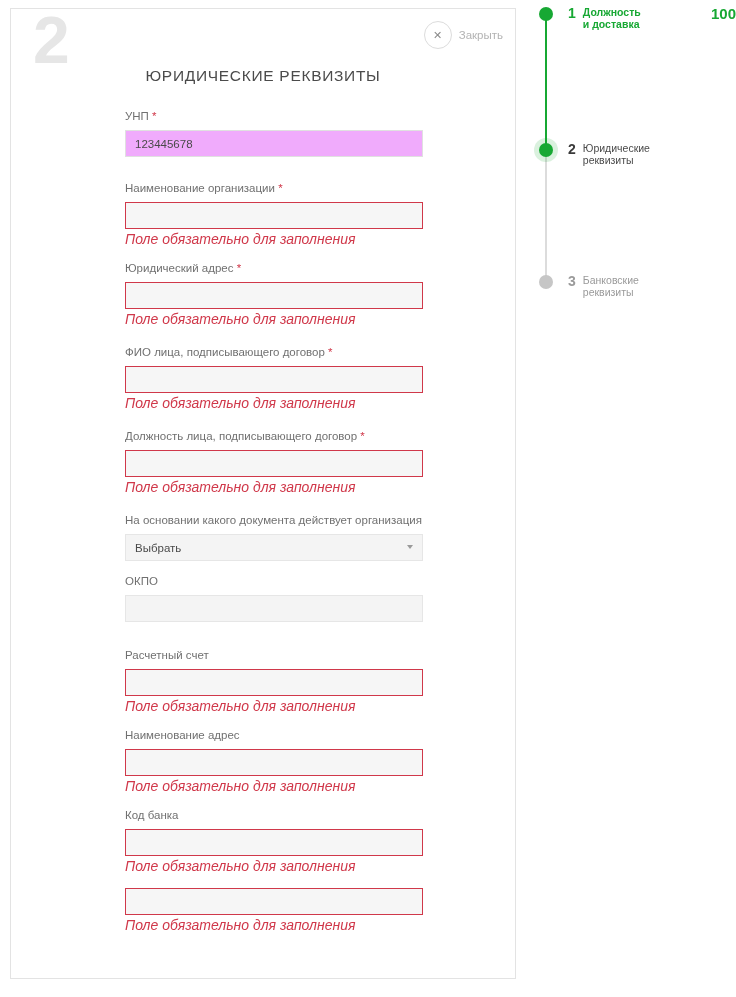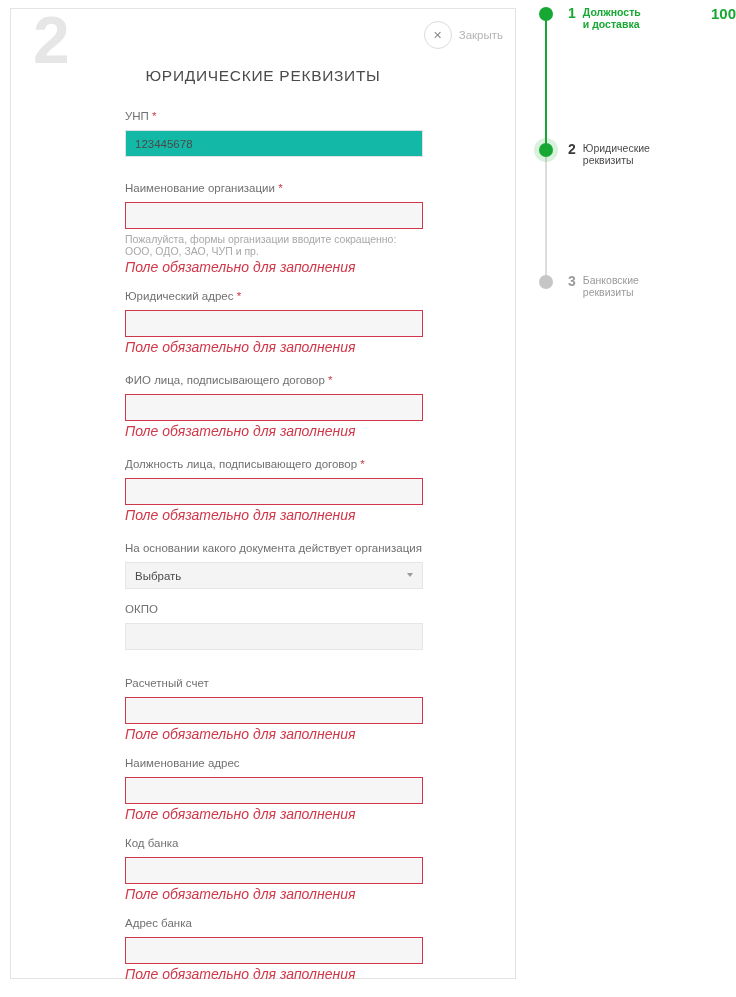--- a/index.html
+++ b/index.html
@@ -100,21 +100,21 @@
     margin-bottom: 6px;
     display: block;
   }
   .req { color: #d0384a; }
 
   .input {
     display: block;
     width: 100%;
     height: 27px;
     box-sizing: border-box;
-    background: #14b8a6;
+    background: #f0abfc;
     border: 1px solid #e0e0e0;
     font-family: "Liberation Sans", "DejaVu Sans", sans-serif;
     font-size: 11.5px;
     color: #4a4a4a;
     padding: 0 9px;
     outline: none;
     border-radius: 0;
   }
   .input.error { border-color: #d0384a; background: #f6f6f6; }
   .input.plain { background: #f4f4f4; border-color: #e6e6e6; }
@@ -258,21 +258,20 @@
 
       <div class="field">
         <label class="field-label"><span>УНП</span> <span class="req">*</span></label>
         <input class="input" type="text" value="123445678" style="">
       </div>
       <div class="gap-a"></div>
 
       <div class="field">
         <label class="field-label"><span>Наименование организации</span> <span class="req">*</span></label>
         <input class="input error" type="text" value="" style="">
-        <div class="hint">Пожалуйста, формы организации вводите сокращенно: ООО, ОДО, ЗАО, ЧУП и пр.</div>
         <div class="error-msg">Поле обязательно для заполнения</div>
       </div>
       <div class="gap-b"></div>
 
       <div class="field">
         <label class="field-label"><span>Юридический адрес</span> <span class="req">*</span></label>
         <input class="input error" type="text" value="" style="">
         <div class="error-msg">Поле обязательно для заполнения</div>
       </div>
       <div class="gap-c"></div>
@@ -321,21 +320,20 @@
       <div class="gap-b"></div>
 
       <div class="field">
         <label class="field-label">Код банка</label>
         <input class="input error" type="text" value="" style="">
         <div class="error-msg">Поле обязательно для заполнения</div>
       </div>
       <div class="gap-b"></div>
 
       <div class="field">
-        <label class="field-label">Адрес банка</label>
         <input class="input error" type="text" value="" style="">
         <div class="error-msg">Поле обязательно для заполнения</div>
       </div>
 
     </div>
   </div>
 
   <div class="stepper">
     <div class="track"></div>
     <div class="track-done"></div>

